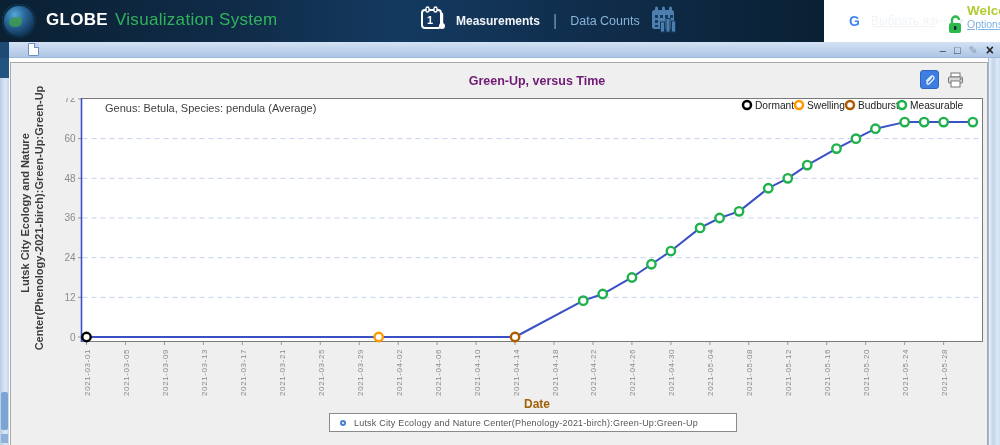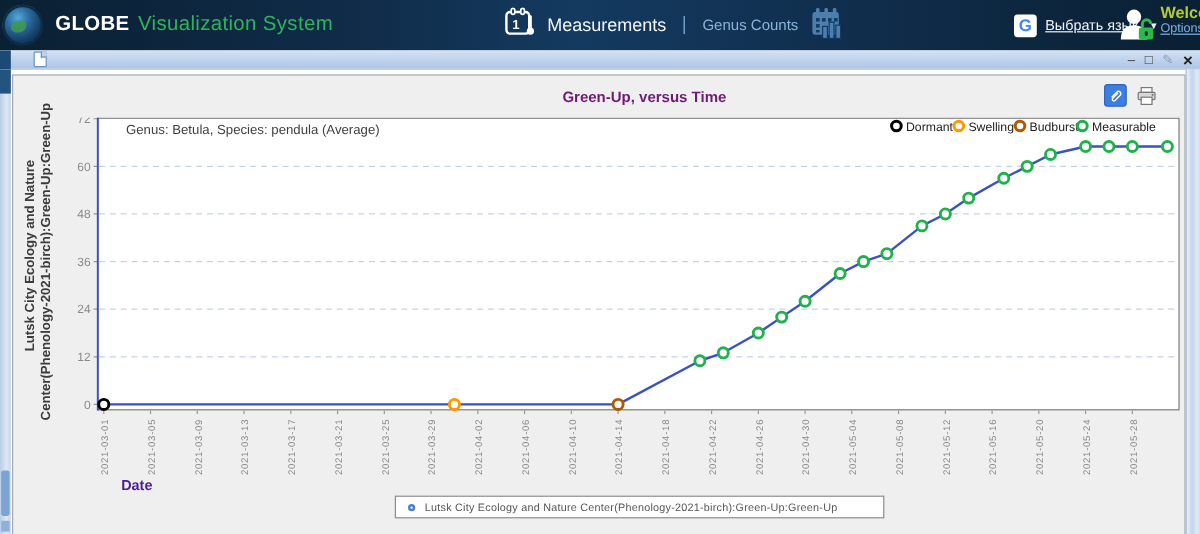--- a/index.html
+++ b/index.html
@@ -1,32 +1,32 @@
 <!DOCTYPE html>
 <html><head>
 <meta charset="utf-8">
 <style>
   * { margin:0; padding:0; box-sizing:border-box; }
   html,body { width:1000px; height:445px; overflow:hidden; background:#fff;
               font-family:"Liberation Sans","DejaVu Sans",sans-serif; }
 
   
-  .app-header { position:absolute; left:0; top:0; width:1000px; height:42px;
+  .app-header { position:absolute; left:0; top:0; width:824px; height:42px;
     background:linear-gradient(90deg,#0a2033 0%,#102c49 30%,#143a60 48%,#102e4d 70%,#0a2033 100%);
     display:flex; align-items:center; }
   .globe-logo { position:absolute; left:2px; top:4px; width:34px; height:34px; border-radius:50%;
     background:radial-gradient(circle at 38% 32%, #57a8d8 0%, #2b6ca0 30%, #153e63 62%, #081c2e 100%);
     box-shadow:0 0 0 2px #0e2c44 inset; }
   .globe-logo::after { content:""; position:absolute; left:7px; top:13px; width:13px; height:10px;
     background:#3f9a4e; border-radius:60% 40% 55% 45%; opacity:.85; }
   .brand { position:absolute; left:46px; top:10px; font-size:17px; letter-spacing:.3px; white-space:nowrap; }
   .brand .b1 { color:#fff; font-weight:bold; }
   .brand .b2 { color:#2fb35c; margin-left:7px; }
   .nav { position:absolute; left:420px; top:0; height:42px; display:flex; align-items:center; gap:9px; }
-  .nav-label-main { color:#f2f6fa; font-size:15px; }
+  .nav-label-main { color:#f2f6fa; font-size:12px;font-weight:bold; }
   .nav-sep { color:#6f9cc4; font-size:16px; margin:0 4px; }
   .nav-label-dim { color:#8ab4d8; font-size:12.5px; }
   .lang { position:absolute; left:845px; top:0; height:42px; display:flex; align-items:center; gap:7px; }
   .gbox { width:19px; height:19px; background:#fff; border-radius:3px; display:flex; align-items:center;
     justify-content:center; font-weight:bold; font-size:14px; color:#4285f4; }
   .lang-label { color:#f0f4f8; font-size:12px; white-space:nowrap;text-decoration:underline; }
   .lang-caret { color:#e8eef4; font-size:8px; margin-left:2px; }
   .user { position:absolute; left:930px; top:3px; display:flex; }
   .user-text { margin-left:3px; width:70px; }
   .welcome { color:#b3cc33; font-size:13.5px; font-weight:bold; white-space:nowrap; }
@@ -70,22 +70,22 @@
   .ylab1 { left:14px; top:150px; transform:translate(-50%,-50%) rotate(-90deg); }
   .ylab2 { left:28px; top:155px; transform:translate(-50%,-50%) rotate(-90deg); }
 
   #plot { position:absolute; left:42px; top:35px; }
   svg text { font-family:"Liberation Sans","DejaVu Sans",sans-serif; }
   .tick  { font-size:10px; fill:#8a8a8a; }
   .xtick { font-size:8px;  fill:#8a8a8a; letter-spacing:.6px; }
   .anno  { font-size:11px; fill:#3f3f3f; }
   .lgd   { font-size:10.2px; fill:#222; }
 
-  .xlabel { position:absolute; left:90px; right:14px; top:334px; 
-    font-size:12px; font-weight:bold; color:#4c1d95; }
+  .xlabel { position:absolute; left:90px; right:14px; top:334px; text-align:center;
+    font-size:12px; font-weight:bold; color:#a16207; }
   .series-legend { position:absolute; left:318px; top:350px; width:408px; height:19px;
     background:#fff; border:1px solid #8a8a8a; display:flex; align-items:center; padding-left:10px; }
   .series-marker { width:6px; height:6px; border:2px solid #4a7fd0; border-radius:50%;
     background:#fff; margin-right:8px; flex:none; }
   .series-text { font-size:9px; color:#555; letter-spacing:.2px; white-space:nowrap; }
 </style>
 </head>
 <body>
 
 <div class="app-header">
@@ -99,21 +99,21 @@
         <rect x="2" y="4" width="19" height="18" rx="3" fill="none" stroke="#fff" stroke-width="2"></rect>
         <rect x="6" y="1" width="3" height="5" rx="1.5" fill="#143a60" stroke="#fff" stroke-width="1.4"></rect>
         <rect x="14" y="1" width="3" height="5" rx="1.5" fill="#143a60" stroke="#fff" stroke-width="1.4"></rect>
         <text x="10" y="18" text-anchor="middle" font-size="11" font-weight="bold" fill="#fff">1</text>
         <line x1="22" y1="8" x2="22" y2="18" stroke="#fff" stroke-width="2.4" stroke-linecap="round"></line>
         <circle cx="22" cy="20" r="3" fill="#fff"></circle>
       </svg>
     </span>
     <span class="nav-label-main">Measurements</span>
     <span class="nav-sep">|</span>
-    <span class="nav-label-dim">Genus Counts</span>
+    <span class="nav-label-dim">Data Counts</span>
     <span>
       <svg width="30" height="28" viewBox="0 0 30 28">
         <rect x="3" y="5" width="22" height="19" rx="2.5" fill="#4d7fae"></rect>
         <rect x="6" y="1.5" width="3" height="6" rx="1.5" fill="#4d7fae"></rect>
         <rect x="13" y="1.5" width="3" height="6" rx="1.5" fill="#4d7fae"></rect>
         <rect x="20" y="1.5" width="3" height="6" rx="1.5" fill="#4d7fae"></rect>
         <g fill="#143a60">
           <rect x="6" y="10" width="3" height="3"></rect>
             <rect x="11" y="10" width="3" height="3"></rect>
           <rect x="16" y="10" width="3" height="3"></rect>

